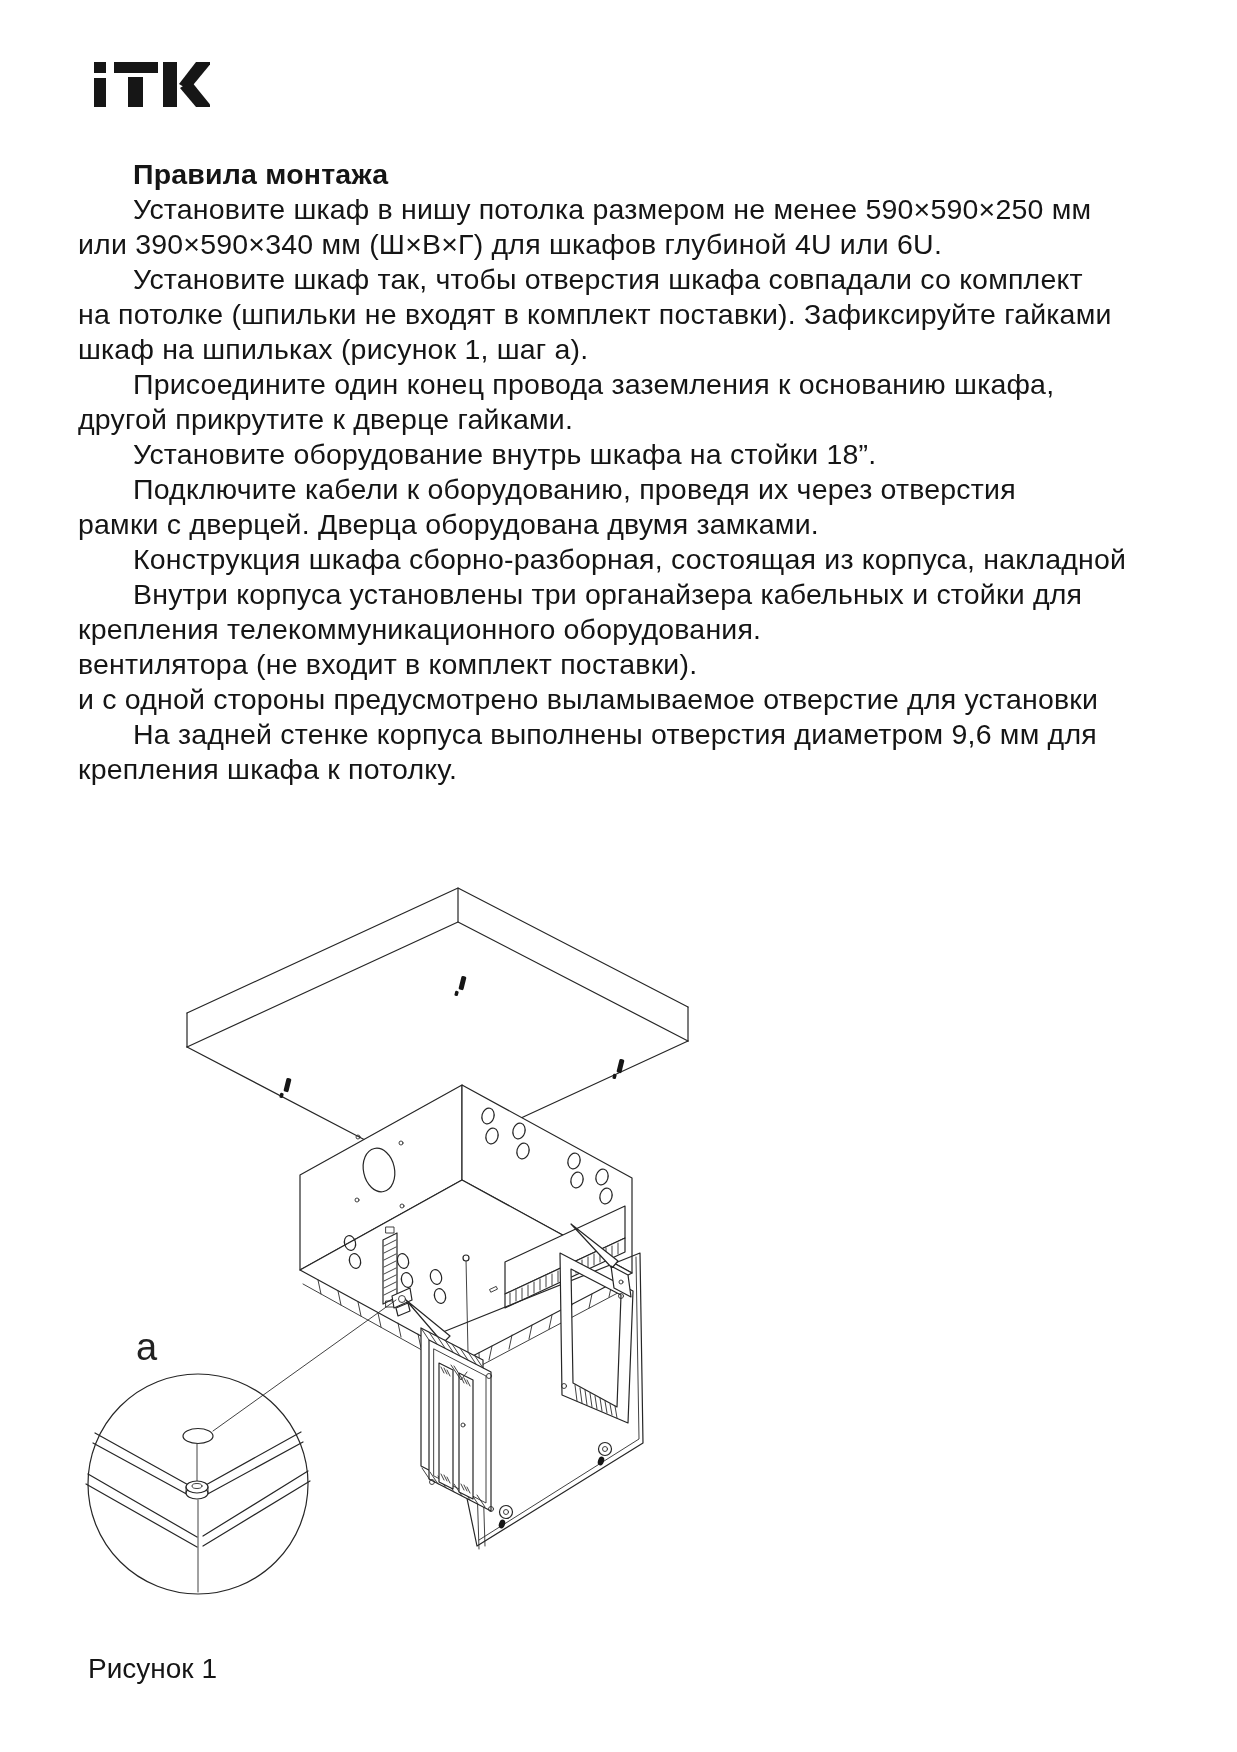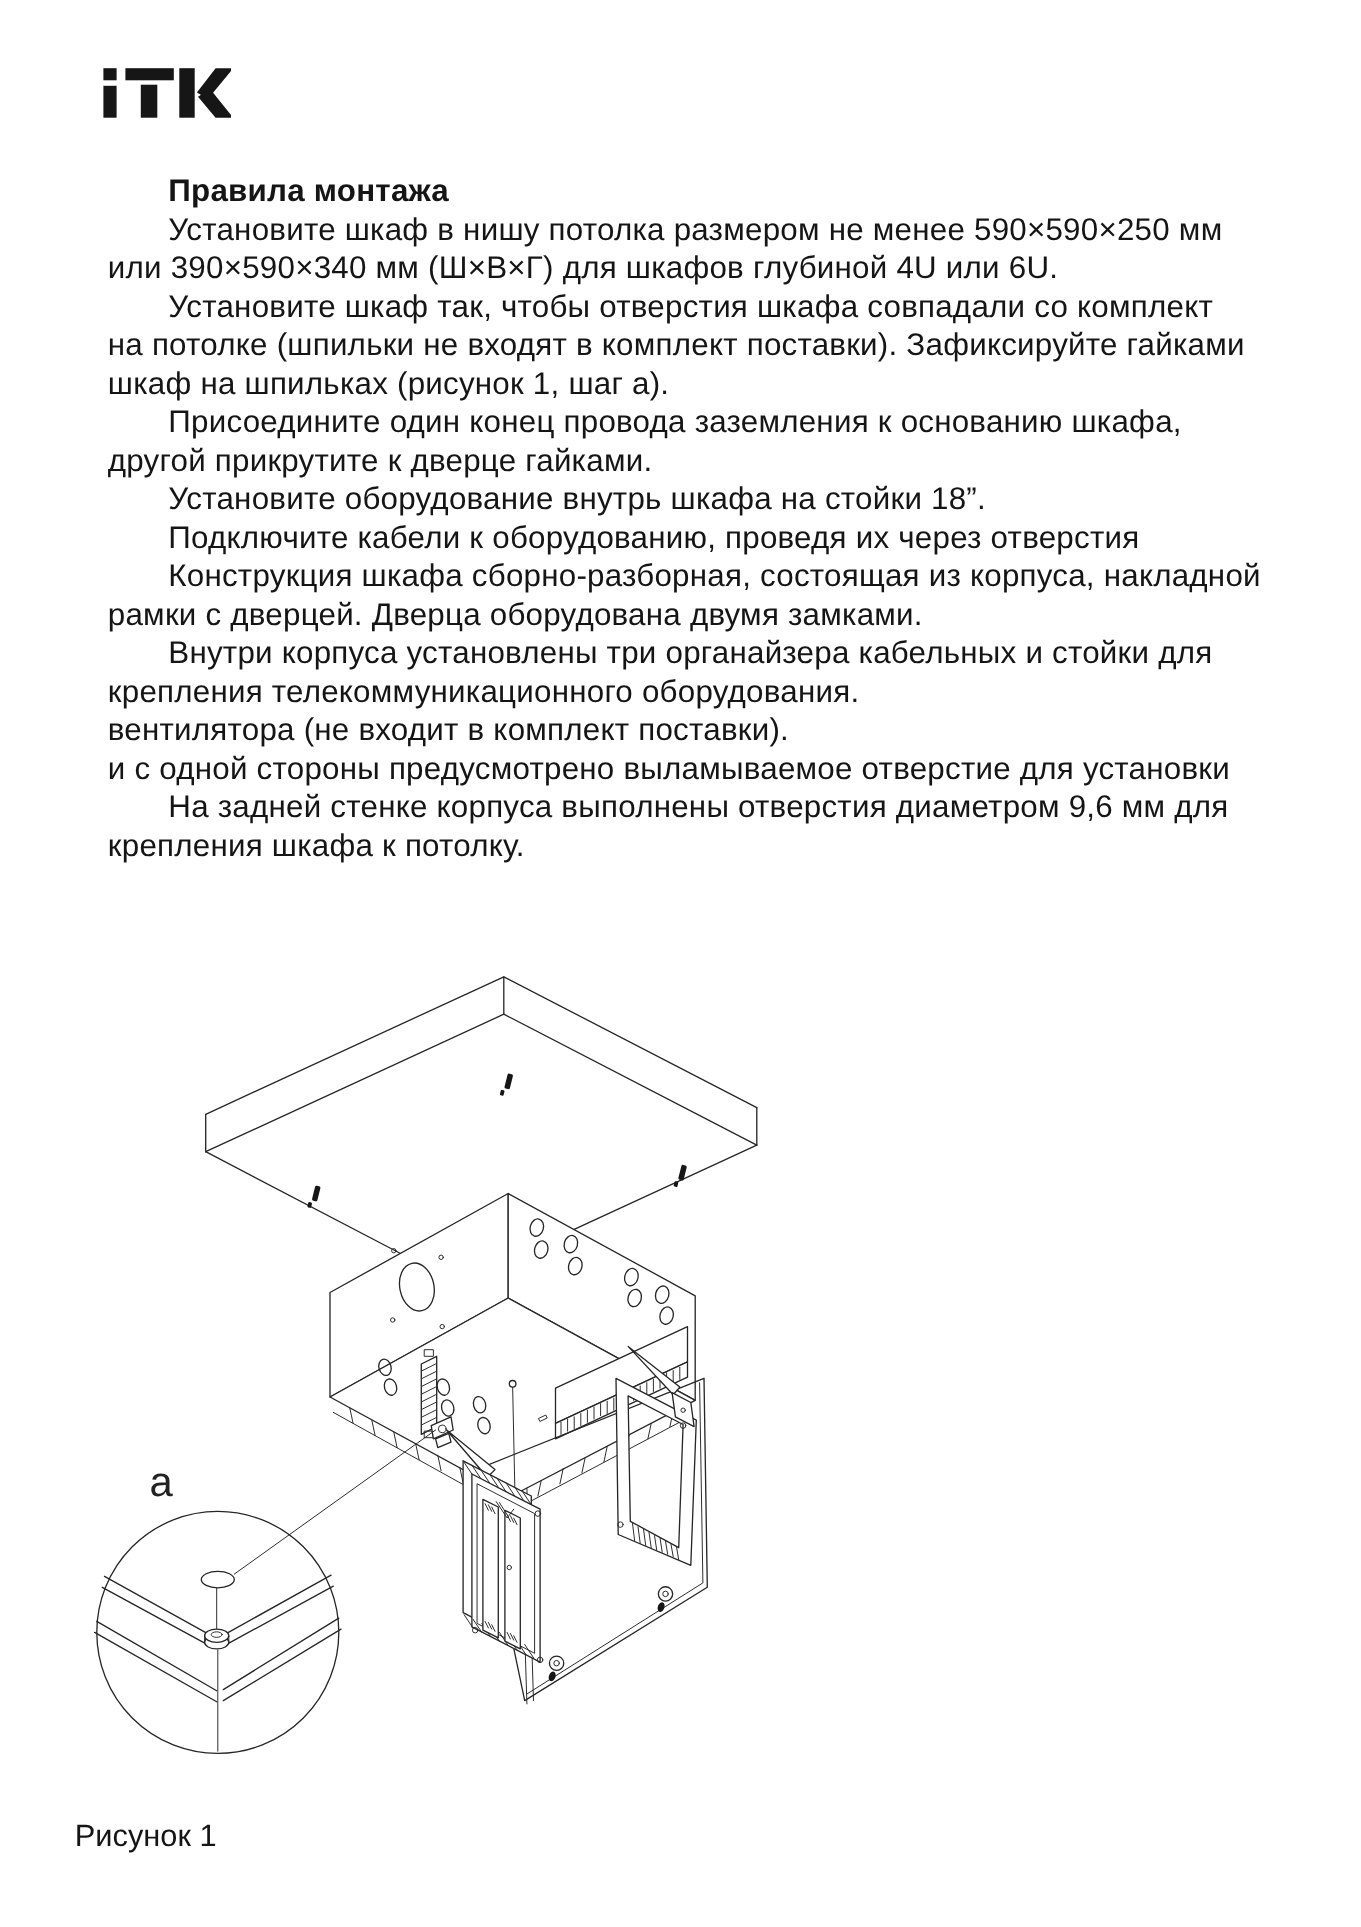--- a/index.html
+++ b/index.html
@@ -1,27 +1,27 @@
 <!DOCTYPE html>
 <html><head>
 <meta charset="utf-8">
 <style>
   html,body{margin:0;padding:0;background:#fff;}
   body{width:1237px;height:1752px;position:relative;overflow:hidden;
        font-family:"Liberation Sans",sans-serif;color:#151515;}
   .logo{position:absolute;left:85px;top:55px;width:125px;height:56px;}
   .sr{position:absolute;width:1px;height:1px;overflow:hidden;clip:rect(0 0 0 0);white-space:nowrap;}
   .textblock{position:absolute;left:78px;top:157px;width:1060px;
-             font-size:28.5px;line-height:35px;letter-spacing:.2px;margin-left:20px;}
+             font-size:28.5px;line-height:35px;letter-spacing:.2px;}
   .tline{height:35px;white-space:nowrap;}
   .indent{padding-left:55px;}
   .heading{font-weight:bold;}
   .figure-svg{position:absolute;left:70px;top:855px;width:660px;height:755px;}
   .figure-svg *{vector-effect:non-scaling-stroke;}
-  .caption{position:absolute;left:68px;top:1652px;font-size:28px;line-height:34px;}
+  .caption{position:absolute;left:88px;top:1652px;font-size:28px;line-height:34px;}
   svg text{font-family:"Liberation Sans","DejaVu Sans",sans-serif;fill:#222;}
   .ln{fill:none;stroke:#262626;stroke-width:1.2;stroke-linejoin:round;stroke-linecap:round;}
   .lnw{fill:#fff;stroke:#262626;stroke-width:1.2;stroke-linejoin:round;}
   .thin{fill:none;stroke:#2c2c2c;stroke-width:.9;stroke-linecap:round;}
   .blk{fill:#161616;stroke:none;}
 </style>
 </head>
 <body>
 
 <span class="sr">iTK</span>
@@ -39,22 +39,22 @@
   <div class="tline heading indent">Правила монтажа</div>
   <div class="tline indent">Установите шкаф в нишу потолка размером не менее 590×590×250 мм</div>
   <div class="tline">или 390×590×340 мм (Ш×В×Г) для шкафов глубиной 4U или 6U.</div>
   <div class="tline indent">Установите шкаф так, чтобы отверстия шкафа совпадали со комплект</div>
   <div class="tline">на потолке (шпильки не входят в комплект поставки). Зафиксируйте гайками</div>
   <div class="tline">шкаф на шпильках (рисунок 1, шаг а).</div>
   <div class="tline indent">Присоедините один конец провода заземления к основанию шкафа,</div>
   <div class="tline">другой прикрутите к дверце гайками.</div>
   <div class="tline indent">Установите оборудование внутрь шкафа на стойки 18”.</div>
   <div class="tline indent">Подключите кабели к оборудованию, проведя их через отверстия</div>
+  <div class="tline">рамки с дверцей. Дверца оборудована двумя замками.</div>
   <div class="tline indent">Конструкция шкафа сборно-разборная, состоящая из корпуса, накладной</div>
-  <div class="tline">рамки с дверцей. Дверца оборудована двумя замками.</div>
   <div class="tline indent">Внутри корпуса установлены три органайзера кабельных и стойки для</div>
   <div class="tline">крепления телекоммуникационного оборудования.</div>
   <div class="tline">вентилятора (не входит в комплект поставки).</div>
   <div class="tline">и с одной стороны предусмотрено выламываемое отверстие для установки</div>
   <div class="tline indent">На задней стенке корпуса выполнены отверстия диаметром 9,6 мм для</div>
   <div class="tline">крепления шкафа к потолку.</div>
 </div>
 
 <svg class="figure-svg" viewBox="70 855 660 755">
 

